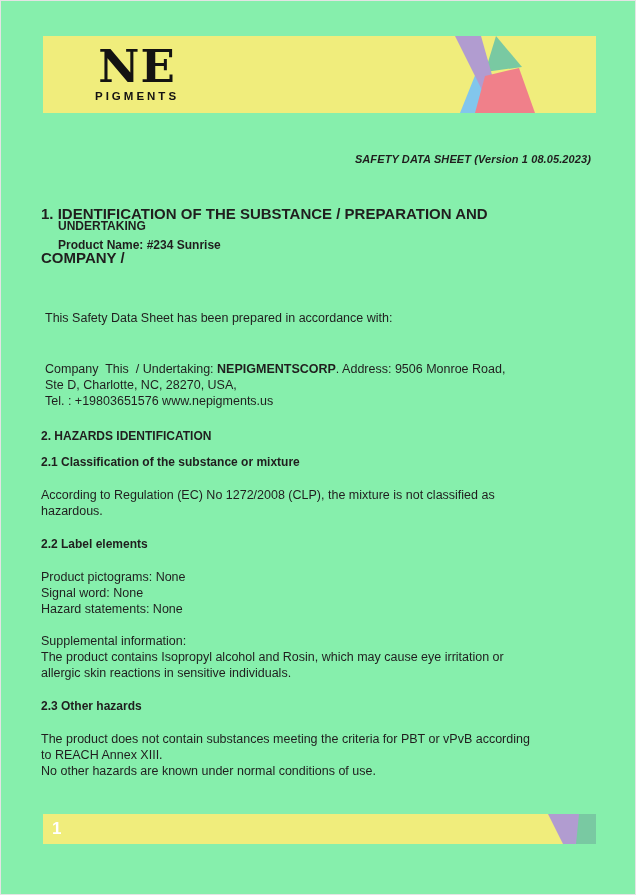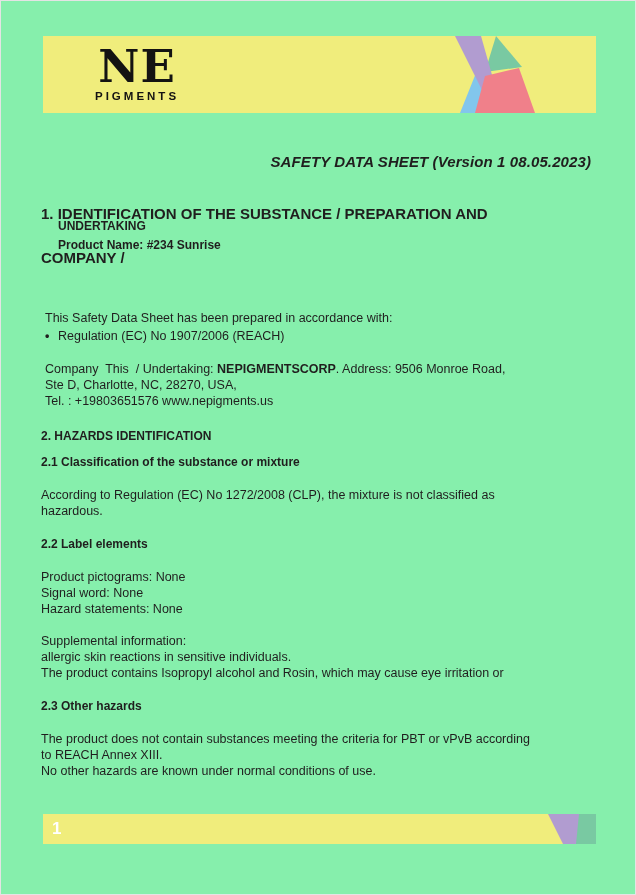--- a/index.html
+++ b/index.html
@@ -23,21 +23,21 @@
     letter-spacing:3px; line-height:12px; margin-top:1px;
   }
   .page-num {
     position:relative; z-index:2; color:#ffffff; font-size:17px; font-weight:600;
     line-height:30px; padding-left:9px;
   }
   
   .abs { position:absolute; left:40px; width:560px; }
   .sds-line {
     position:absolute; right:44px; left:auto; width:auto; top:152px;
-    font-size:15px; font-style:italic; font-weight:600; letter-spacing:0.1px;
+    font-size:11px; font-style:italic; font-weight:600; letter-spacing:0.1px;
   }
   .h-sec { font-size:15px; font-weight:700; line-height:14.6px; white-space:pre; }
   .h-sub { font-size:12px; font-weight:700; white-space:pre; }
   .body-line { font-size:12.5px; line-height:16.2px; white-space:pre; }
   .bold { font-weight:700; }
   .indent { left:57px; }
   .bullet-dot { display:inline-block; width:13px; }
 </style>
 </head>
 <body>
@@ -64,21 +64,20 @@
     <div>COMPANY /</div>
   </div>
 
   <div class="abs h-sub indent" style="top:218px;">UNDERTAKING</div>
   <div class="abs h-sub indent" style="top:237px;">Product Name: #234 Sunrise</div>
 
 
   <div class="abs body-line" style="top:309px; left:44px;">This Safety Data Sheet has been prepared in accordance with:</div>
 
   <div class="abs" style="top:327px; left:44px;">
-    <div class="body-line"><span class="bullet-dot bold">•</span><span>Regulation (EC) No 1907/2006 (REACH)</span></div>
   </div>
 
   <div class="abs" style="top:360px; left:44px;">
     <div class="body-line"><span>Company  This  / Undertaking: </span><span class="bold">NEPIGMENTSCORP</span><span>. Address: 9506 Monroe Road,</span></div>
     <div class="body-line">Ste D, Charlotte, NC, 28270, USA,</div>
     <div class="body-line">Tel. : +19803651576 www.nepigments.us</div>
   </div>
 
   <div class="abs h-sec" style="top:428px; font-size:12px;">2. HAZARDS IDENTIFICATION</div>
 
@@ -90,22 +89,22 @@
 
   <div class="abs h-sub" style="top:536px;">2.2 Label elements</div>
   <div class="abs" style="top:568px;">
     <div class="body-line">Product pictograms: None</div>
     <div class="body-line">Signal word: None</div>
     <div class="body-line">Hazard statements: None</div>
   </div>
 
   <div class="abs" style="top:632px;">
     <div class="body-line">Supplemental information:</div>
+    <div class="body-line">The product contains Isopropyl alcohol and Rosin, which may cause eye irritation or</div>
     <div class="body-line">allergic skin reactions in sensitive individuals.</div>
-    <div class="body-line">The product contains Isopropyl alcohol and Rosin, which may cause eye irritation or</div>
   </div>
 
   <div class="abs h-sub" style="top:698px;">2.3 Other hazards</div>
   <div class="abs" style="top:730px;">
     <div class="body-line">The product does not contain substances meeting the criteria for PBT or vPvB according</div>
     <div class="body-line">to REACH Annex XIII.</div>
     <div class="body-line">No other hazards are known under normal conditions of use.</div>
   </div>
 
   <div class="band footer" style="background: rgb(240, 237, 124);">

